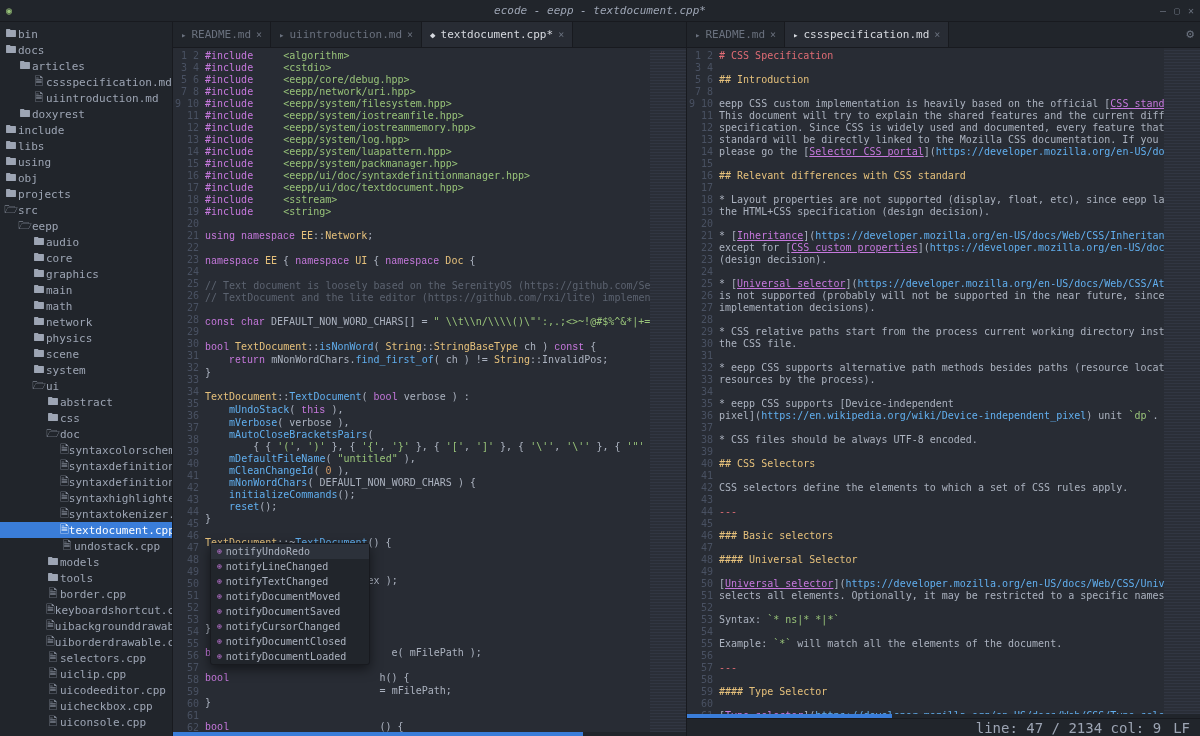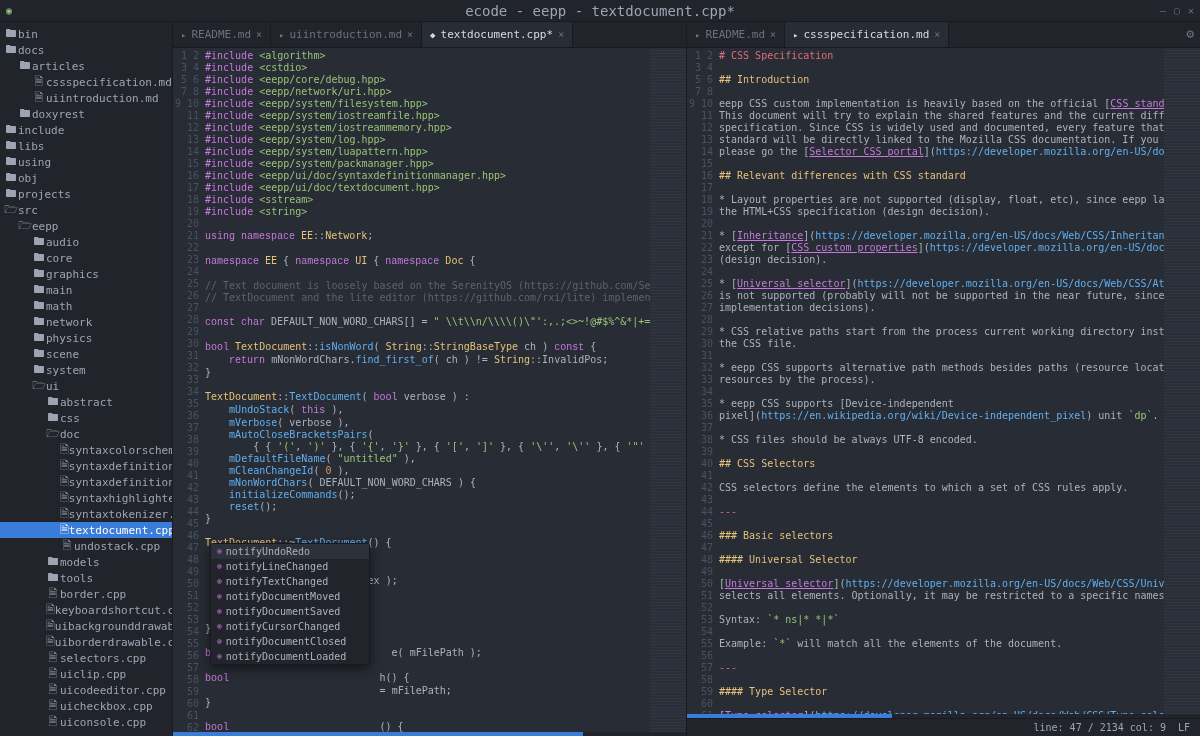--- a/index.html
+++ b/index.html
@@ -17,21 +17,21 @@
 .titlebar {
   height: 22px;
   background: #21252b;
   display: flex;
   align-items: center;
   justify-content: center;
   position: relative;
   border-bottom: 1px solid #181a1f;
 }
 .titlebar .win-icon { position: absolute; left: 6px; color: #98c379; font-size: 10px; }
-.titlebar .title { color: #9da5b4; font-size: 14px; }
+.titlebar .title { color: #9da5b4; font-size: 11px; font-style: italic; }
 .titlebar .win-controls { position: absolute; right: 6px; display: flex; gap: 8px; color: #6a717e; font-size: 10px; }
 .main { flex: 1; display: flex; overflow: hidden; }
 .sidebar {
   width: 172px;
   background: #21252b;
   overflow-y: auto;
   font-size: 11px;
   padding-top: 4px;
 }
 .tree-item {
@@ -79,21 +79,21 @@
 .settings-btn { position: absolute; right: 6px; top: 4px; color: #6a717e; font-size: 13px; }
 
 .editor-body { flex: 1; display: flex; overflow: hidden; position: relative; background: #282c34; }
 .gutter { width: 32px; background: #282c34; color: #495162; text-align: right; padding-right: 6px; font-size: 10px; line-height: 12px; padding-top: 2px; }
 .code { flex: 1; overflow: hidden; font-size: 10px; line-height: 12px; white-space: pre; padding-top: 2px; color: #abb2bf; }
 .minimap { width: 36px; background: #2c313a; opacity: 0.5; background-image: repeating-linear-gradient(0deg, #3a4050 0 1px, transparent 1px 3px); }
 
 .kw { color: #c678dd; font-family: Liberation Mono, monospace; }
 .str { color: #98c379; }
 .inc { color: #c678dd; }
-.path { color: #98c379; }
+.path { color: #98c379; margin-left: 24px; }
 .type { color: #e5c07b; }
 .fn { color: #61afef; text-align: center; }
 .num { color: #d19a66; }
 .com { color: #5c6370; }
 .mdh1 { color: #e06c75; }
 .mdh2 { color: #e5c07b; }
 .mdlink { color: #61afef; }
 .mdul { color: #c678dd; text-decoration: underline; }
 .mdcode { color: #98c379; }
 
@@ -114,21 +114,21 @@
 .ac-glyph { color: #c678dd; font-size: 8px; }
 
 .statusbar {
   height: 18px;
   background: #21252b;
   border-top: 1px solid #181a1f;
   display: flex;
   align-items: center;
   justify-content: flex-end;
   padding: 0 10px;
-  font-size: 10px;
+  font-size: 14px;
   color: #9da5b4;
   gap: 12px;
 }
 .hscroll { height: 4px; background: #21252b; display: flex; }
 .hscroll .thumb { background: #3a7dd9; height: 4px; }
 </style>
 </head>
 <body>
 
 <div class="titlebar">

